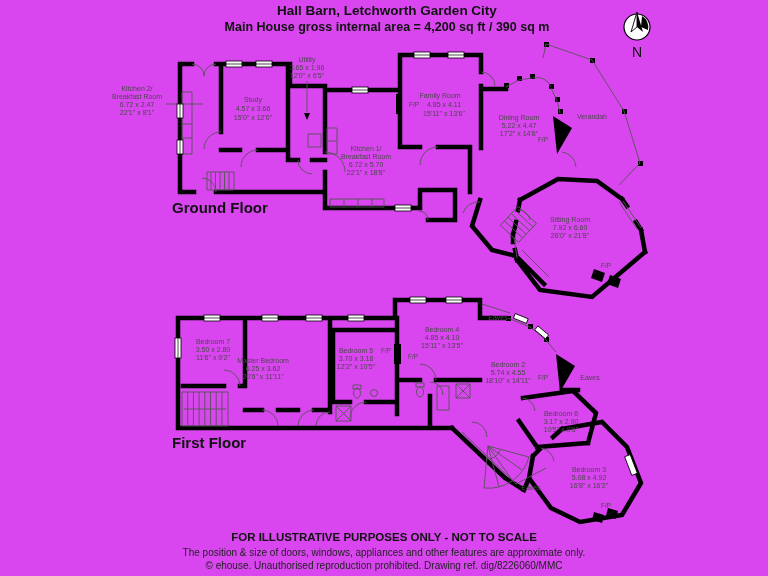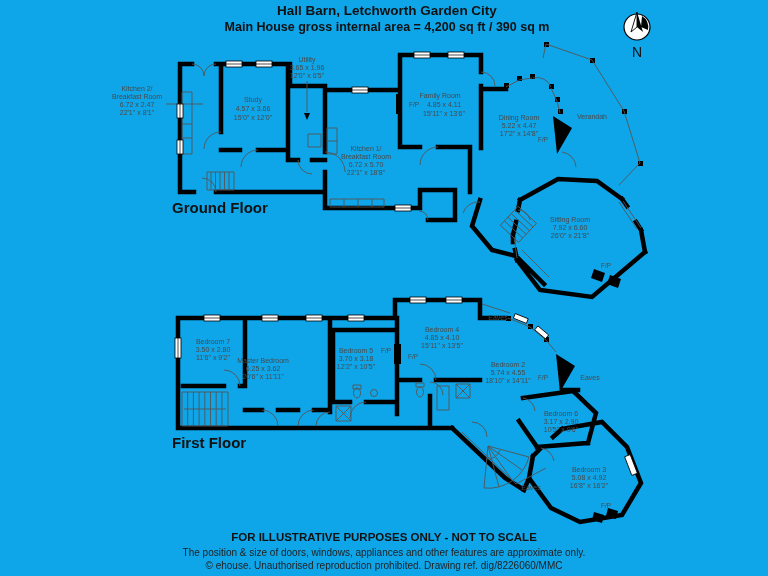--- a/index.html
+++ b/index.html
@@ -1,16 +1,16 @@
 <!DOCTYPE html>
 <html><head>
 <meta charset="utf-8">
 <style>
   html,body{margin:0;padding:0;background:#fff;}
-  #stage{position:relative;width:768px;height:576px;background:#0ea5e9;overflow:hidden;
+  #stage{position:relative;width:768px;height:576px;background:#d946ef;overflow:hidden;
          font-family:"Liberation Sans",sans-serif;}
   svg text{font-family:"Liberation Sans",sans-serif;}
   .title{font-size:13.5px;font-weight:bold;fill:#111;}
   .subtitle{font-size:12.5px;font-weight:bold;fill:#111;}
   .floorlbl{font-size:15px;font-weight:bold;fill:#111;}
   .room{font-size:7px;fill:#4a4a4a;}
   .small{font-size:6.4px;fill:#4a4a4a;}
   .foot1{font-size:11.5px;font-weight:bold;fill:#111;}
   .foot2{font-size:10px;fill:#222;}
   .nlbl{font-size:14px;fill:#111;}

